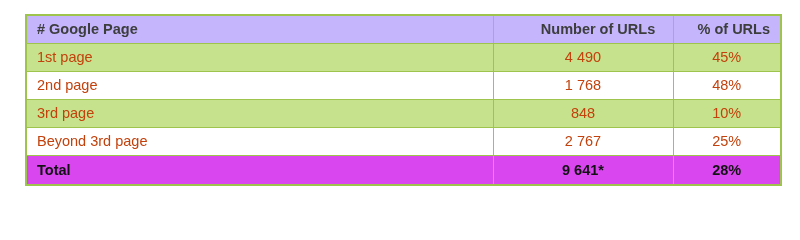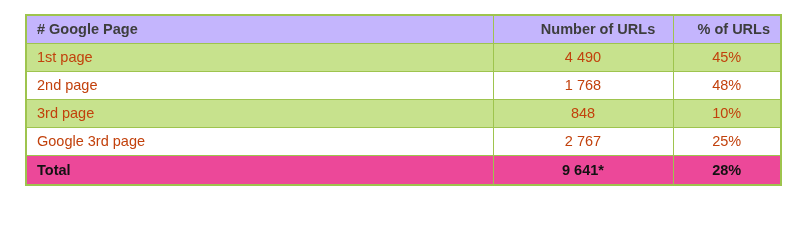--- a/index.html
+++ b/index.html
@@ -65,21 +65,21 @@
   tbody td {
     color: #c2410c;
     font-weight: normal;
   }
   tbody td.cell-label  { text-align: left; }
   tbody td.cell-number { text-align: center; }
   tbody td.cell-pct    { text-align: center; }
 
   
   tbody tr.row-total {
-    background: #ec4899;
+    background: #d946ef;
   }
   tbody tr.row-total td {
     color: #121212;
     font-weight: bold;
     height: 28px;
     line-height: 28px;
   }
 </style>
 </head>
 <body>
@@ -108,21 +108,21 @@
         <td class="cell-label">2nd page</td>
         <td class="cell-number">1 768</td>
         <td class="cell-pct">48%</td>
       </tr>
       <tr class="row-shaded">
         <td class="cell-label">3rd page</td>
         <td class="cell-number">848</td>
         <td class="cell-pct">10%</td>
       </tr>
       <tr class="row-plain">
-        <td class="cell-label">Google 3rd page</td>
+        <td class="cell-label">Beyond 3rd page</td>
         <td class="cell-number">2 767</td>
         <td class="cell-pct">25%</td>
       </tr>
       <tr class="row-total">
         <td class="cell-label">Total</td>
         <td class="cell-number">9 641*</td>
         <td class="cell-pct">28%</td>
       </tr>
     </tbody>
   </table>

